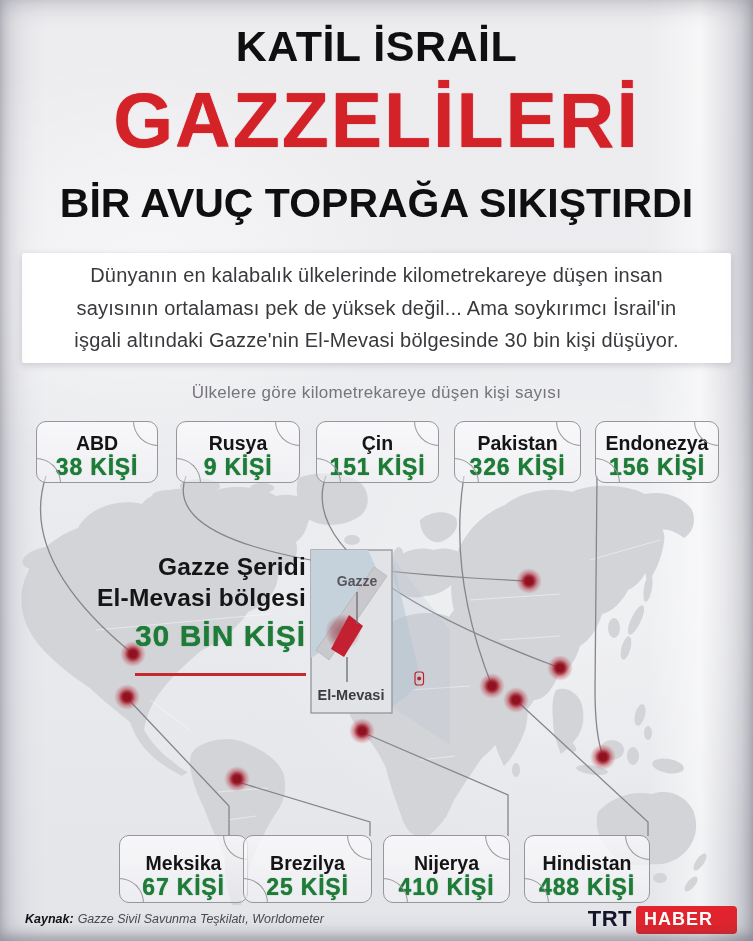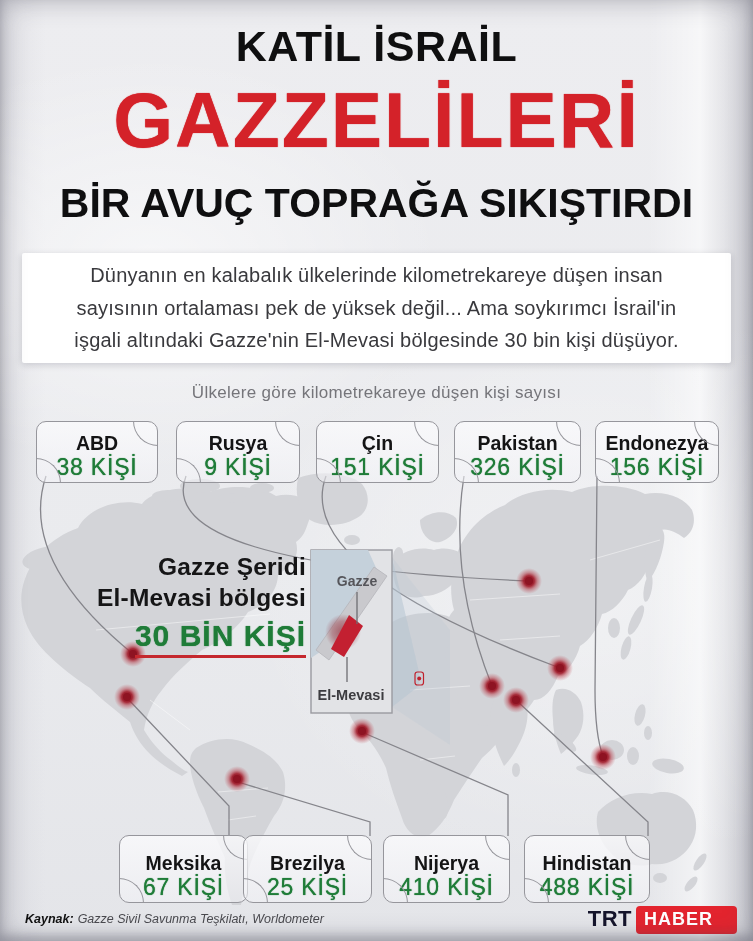--- a/index.html
+++ b/index.html
@@ -38,26 +38,26 @@
     background:linear-gradient(180deg, rgba(250,250,252,.82), rgba(243,243,247,.55));
     display:flex; flex-direction:column; align-items:center; justify-content:flex-end; gap:0;
   }
   .fold-tr{position:absolute; top:-1px; right:-1px; width:24px; height:24px;
     border-left:1.5px solid #96969c; border-bottom:1.5px solid #96969c;
     border-bottom-left-radius:100%;}
   .fold-bl{position:absolute; bottom:-1px; left:-1px; width:24px; height:24px;
     border-right:1.5px solid #96969c; border-top:1.5px solid #96969c;
     border-top-right-radius:100%;}
   .c-name{font-size:19.5px; font-weight:700; color:#141415; line-height:1.15;}
-  .c-val{font-size:23px; font-weight:400; color:#1f7c38; letter-spacing:.8px; line-height:1.2;
+  .c-val{font-size:23px; font-weight:700; color:#1f7c38; letter-spacing:.8px; line-height:1.2;
          text-shadow:0 0 1px #1f7c38;}
   
   .gaza{right:447px; top:551px; text-align:right;}
   .gaza .g1,.gaza .g2{font-size:24.5px; font-weight:800; color:#151516; line-height:1.28; letter-spacing:.2px;}
-  .gaza .g3{display:inline-block; margin-top:5px; padding-bottom:2px; font-size:30px; font-weight:900;
+  .gaza .g3{display:inline-block; margin-top:5px; padding-bottom:20px; font-size:30px; font-weight:900;
             color:#1f7c38; letter-spacing:1px; border-bottom:3px solid #c5282e; text-shadow:0 0 1px #1f7c38;}
   
   .source{left:25px; top:912px; font-size:12.5px; font-style:italic; color:#4a4a4f;}
   .source b{color:#111; margin-right:4px;}
   .logo{right:16px; top:906px; display:flex; align-items:flex-start; gap:4px;}
   .logo-trt{font-size:22px; font-weight:900; letter-spacing:.5px; color:#14142b;}
   .logo-haber{background:#e3242e; color:#fff; font-size:18px; font-weight:900; letter-spacing:1px;
               padding:3px 24px 4px 8px; border-radius:4px;}
   svg text{font-family:"Liberation Sans", sans-serif;}
 </style>

